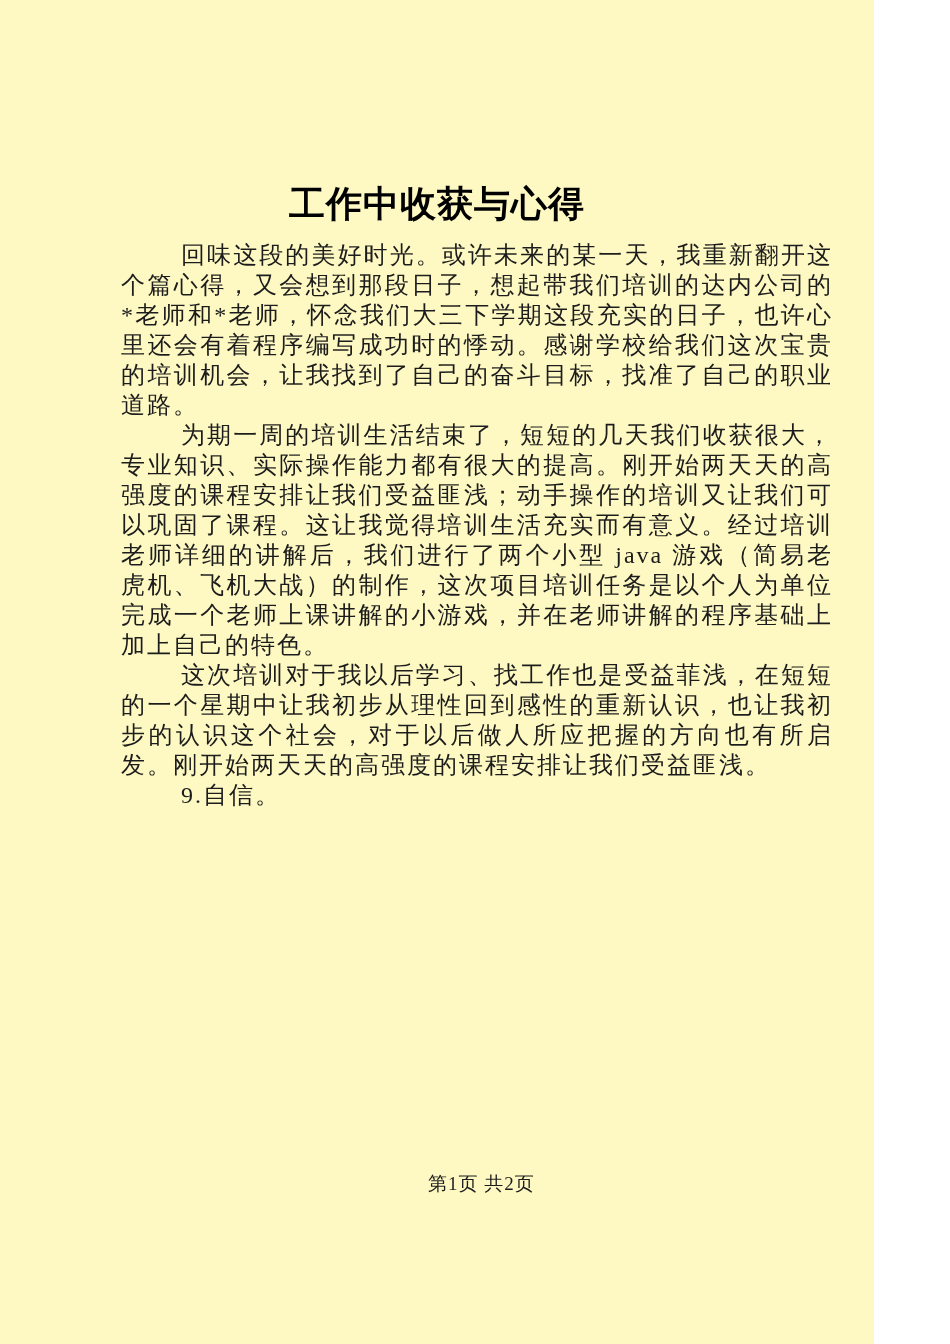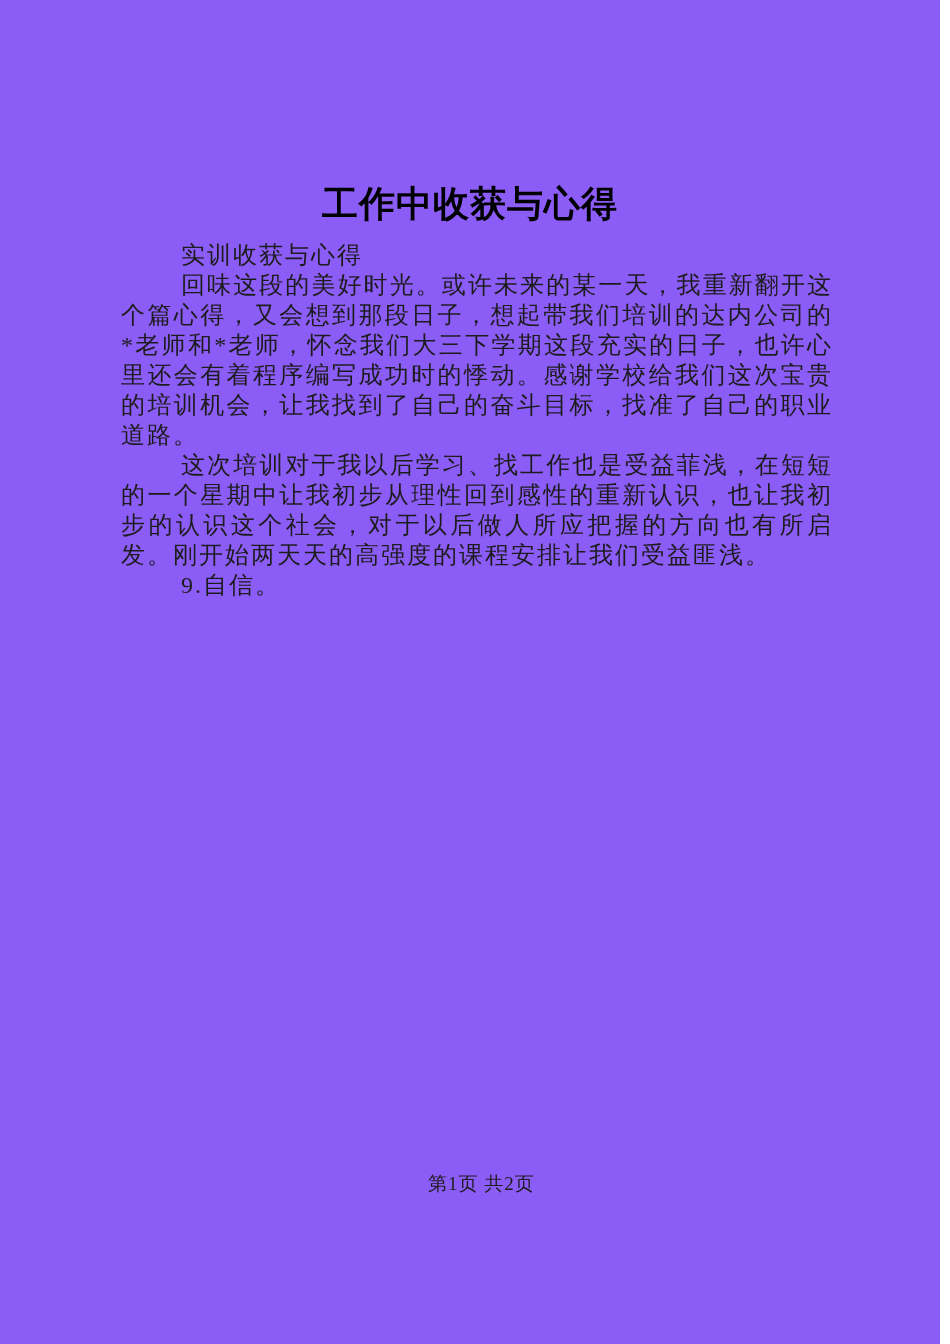--- a/index.html
+++ b/index.html
@@ -2,23 +2,23 @@
 <html><head>
 <meta charset="utf-8">
 <style>
   html, body {
     margin: 0;
     padding: 0;
     background: #ffffff;
   }
   .page {
     position: relative;
-    width: 940px;
+    width: 874px;
     height: 1344px;
-    background: #8b5cf6;
+    background: #fef9c3;
     color: #1c1c1c;
     font-family: "Liberation Serif", "DejaVu Serif", serif;
     overflow: hidden;
   }
   .doc-title {
     position: absolute;
     top: 180px;
     left: 0;
     width: 100%;
     margin: 0;
@@ -56,22 +56,22 @@
   }
 </style>
 </head>
 <body>
 
 <div class="page">
 
   <h1 class="doc-title">工作中收获与心得</h1>
 
   <div class="doc-body">
-    <p>实训收获与心得</p>
     <p>回味这段的美好时光。或许未来的某一天，我重新翻开这个篇心得，又会想到那段日子，想起带我们培训的达内公司的*老师和*老师，怀念我们大三下学期这段充实的日子，也许心里还会有着程序编写成功时的悸动。感谢学校给我们这次宝贵的培训机会，让我找到了自己的奋斗目标，找准了自己的职业道路。</p>
+    <p>为期一周的培训生活结束了，短短的几天我们收获很大，专业知识、实际操作能力都有很大的提高。刚开始两天天的高强度的课程安排让我们受益匪浅；动手操作的培训又让我们可以巩固了课程。这让我觉得培训生活充实而有意义。经过培训老师详细的讲解后，我们进行了两个小型 java 游戏（简易老虎机、飞机大战）的制作，这次项目培训任务是以个人为单位完成一个老师上课讲解的小游戏，并在老师讲解的程序基础上加上自己的特色。</p>
     <p>这次培训对于我以后学习、找工作也是受益菲浅，在短短的一个星期中让我初步从理性回到感性的重新认识，也让我初步的认识这个社会，对于以后做人所应把握的方向也有所启发。刚开始两天天的高强度的课程安排让我们受益匪浅。</p>
     <p>9.自信。</p>
   </div>
 
   <div class="doc-footer">
     <span>第1页 共2页</span>
   </div>
 
 </div>
 

